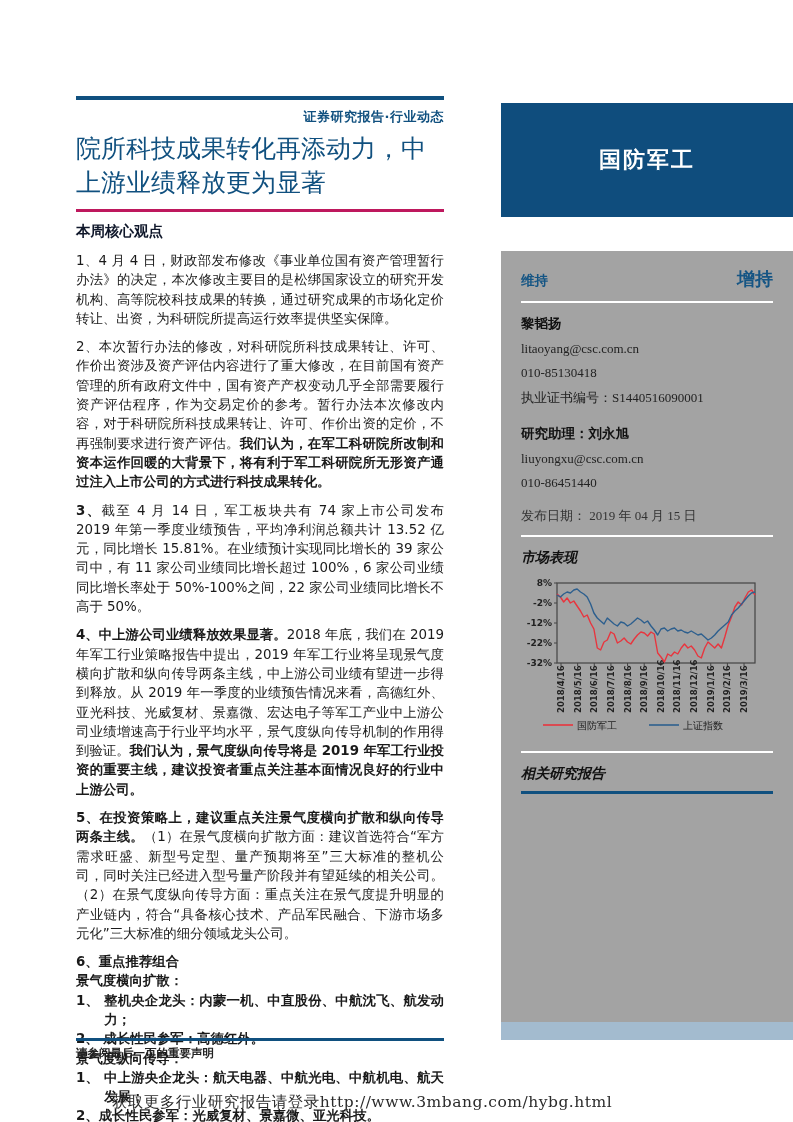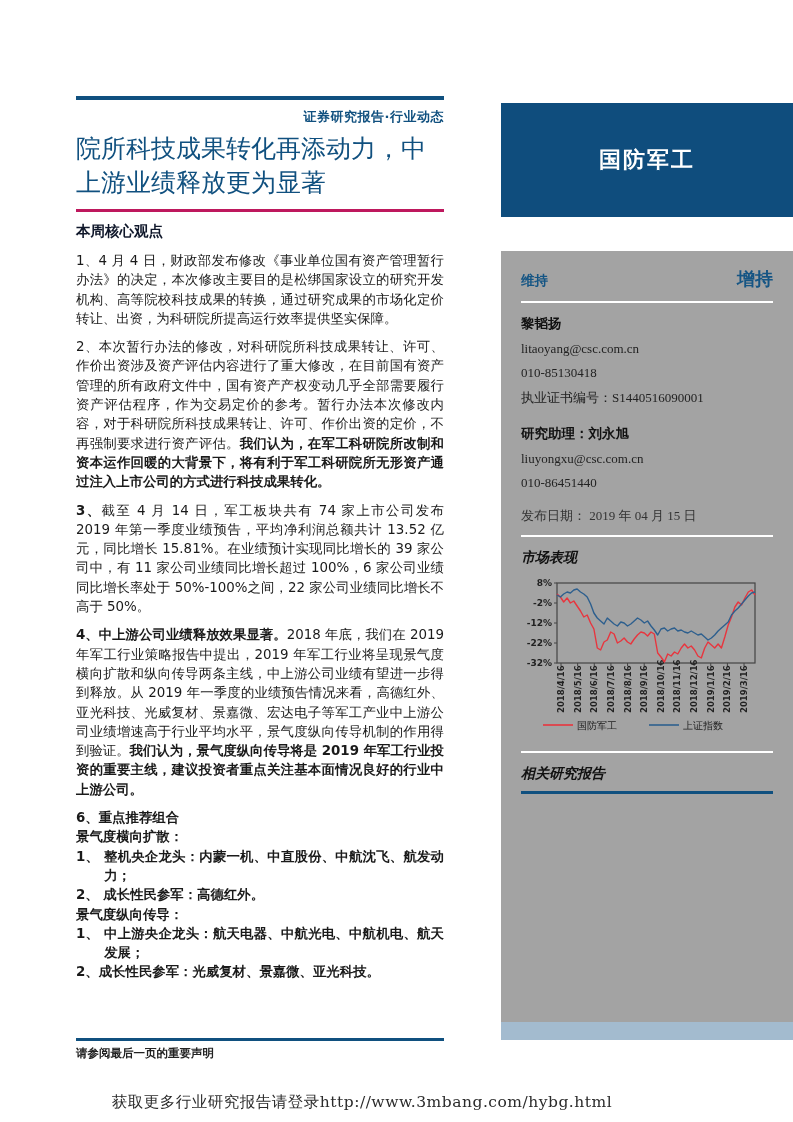--- a/index.html
+++ b/index.html
@@ -59,20 +59,21 @@
 <div class="left-col">
   <div class="top-rule"></div>
   <div class="kicker">证券研究报告·行业动态</div>
   <div class="report-title">院所科技成果转化再添动力，中上游业绩释放更为显著</div>
   <div class="section-heading">本周核心观点</div>
   <div class="body-copy">
       <p><span>1、4 月 4 日，财政部发布修改《事业单位国有资产管理暂行办法》的决定，本次修改主要目的是松绑国家设立的研究开发机构、高等院校科技成果的转换，通过研究成果的市场化定价转让、出资，为科研院所提高运行效率提供坚实保障。</span></p>
       <p><span>2、本次暂行办法的修改，对科研院所科技成果转让、许可、作价出资涉及资产评估内容进行了重大修改，在目前国有资产管理的所有政府文件中，国有资产产权变动几乎全部需要履行资产评估程序，作为交易定价的参考。暂行办法本次修改内容，对于科研院所科技成果转让、许可、作价出资的定价，不再强制要求进行资产评估。</span><b>我们认为，在军工科研院所改制和资本运作回暖的大背景下，将有利于军工科研院所无形资产通过注入上市公司的方式进行科技成果转化。</b></p>
       <p><b>3、</b><span>截至 4 月 14 日，军工板块共有 74 家上市公司发布 2019 年第一季度业绩预告，平均净利润总额共计 13.52 亿元，同比增长 15.81%。在业绩预计实现同比增长的 39 家公司中，有 11 家公司业绩同比增长超过 100%，6 家公司业绩同比增长率处于 50%-100%之间，22 家公司业绩同比增长不高于 50%。</span></p>
       <p><b>4、中上游公司业绩释放效果显著。</b><span>2018 年底，我们在 2019 年军工行业策略报告中提出，2019 年军工行业将呈现景气度横向扩散和纵向传导两条主线，中上游公司业绩有望进一步得到释放。从 2019 年一季度的业绩预告情况来看，高德红外、亚光科技、光威复材、景嘉微、宏达电子等军工产业中上游公司业绩增速高于行业平均水平，景气度纵向传导机制的作用得到验证。</span><b>我们认为，景气度纵向传导将是 2019 年军工行业投资的重要主线，建议投资者重点关注基本面情况良好的行业中上游公司。</b></p>
+      <p><b>5、在投资策略上，建议重点关注景气度横向扩散和纵向传导两条主线。</b><span>（1）在景气度横向扩散方面：建议首选符合“军方需求旺盛、新型号定型、量产预期将至”三大标准的整机公司，同时关注已经进入型号量产阶段并有望延续的相关公司。（2）在景气度纵向传导方面：重点关注在景气度提升明显的产业链内，符合“具备核心技术、产品军民融合、下游市场多元化”三大标准的细分领域龙头公司。</span></p>
       <p class="tight"><b>6、重点推荐组合</b></p>
       <p class="tight"><b>景气度横向扩散：</b></p>
       <p class="tight hang"><b>1、 整机央企龙头：内蒙一机、中直股份、中航沈飞、航发动力；</b></p>
       <p class="tight hang"><b>2、 成长性民参军：高德红外。</b></p>
       <p class="tight"><b>景气度纵向传导：</b></p>
       <p class="tight hang"><b>1、 中上游央企龙头：航天电器、中航光电、中航机电、航天发展；</b></p>
       <p class="tight hang"><b>2、成长性民参军：光威复材、景嘉微、亚光科技。</b></p>
     </div>
 </div>
 

